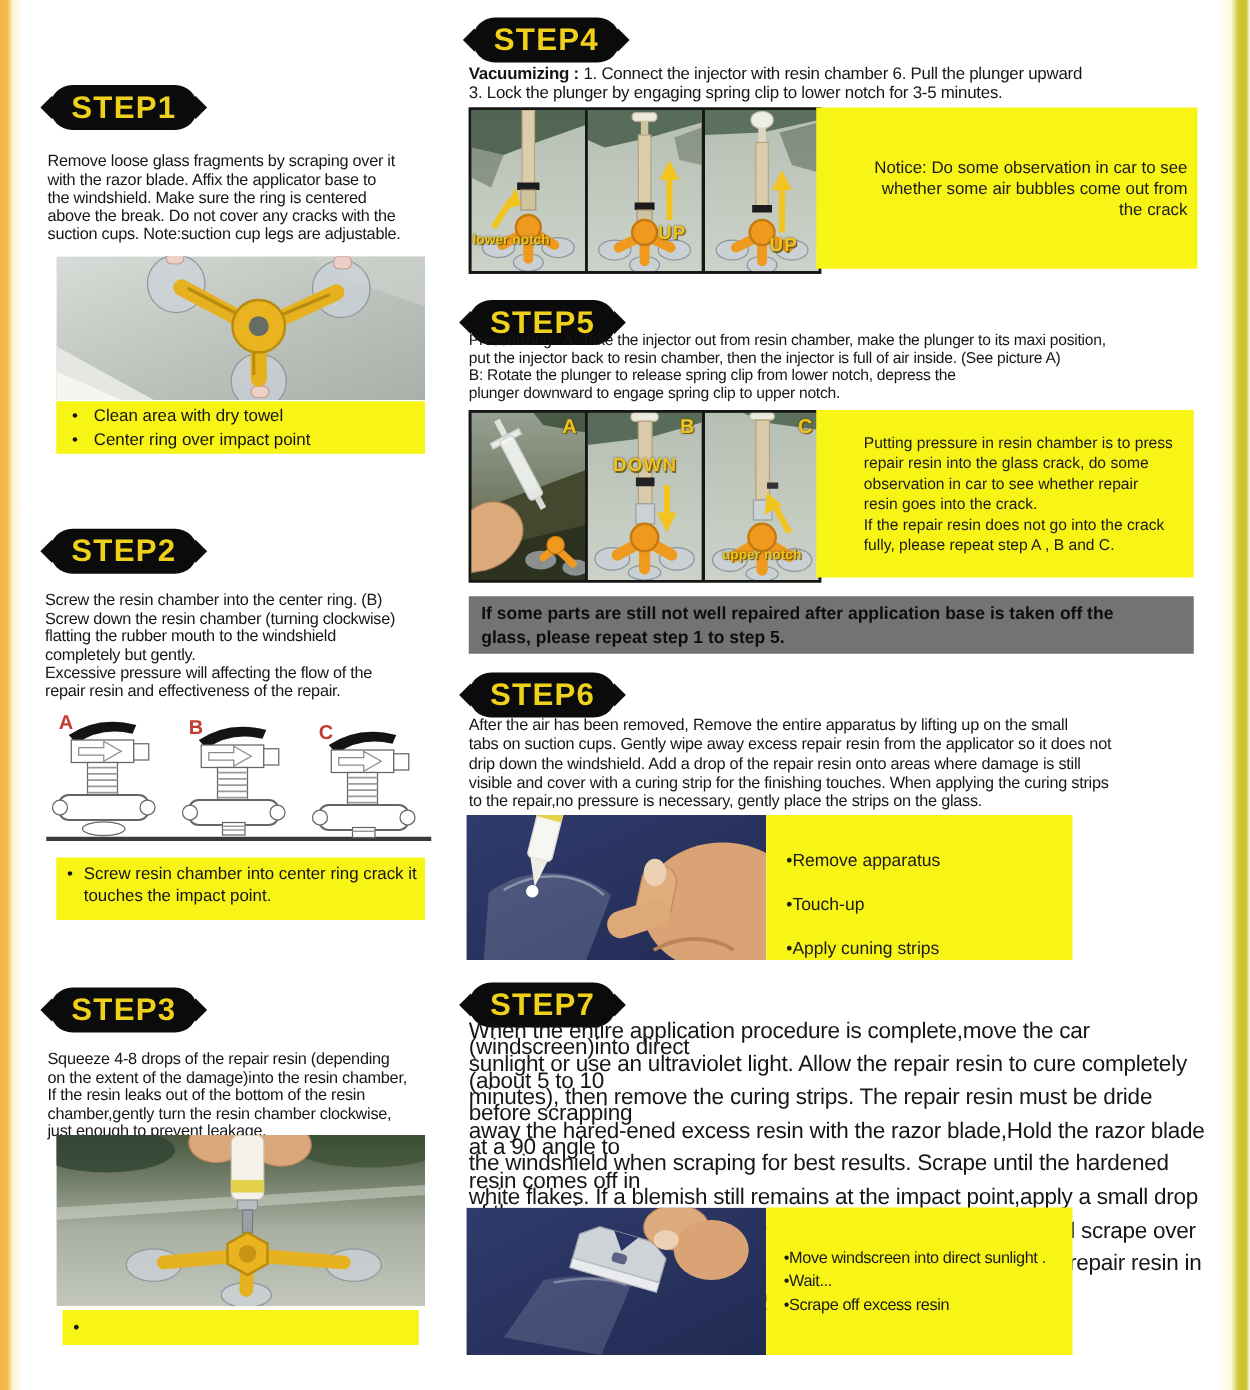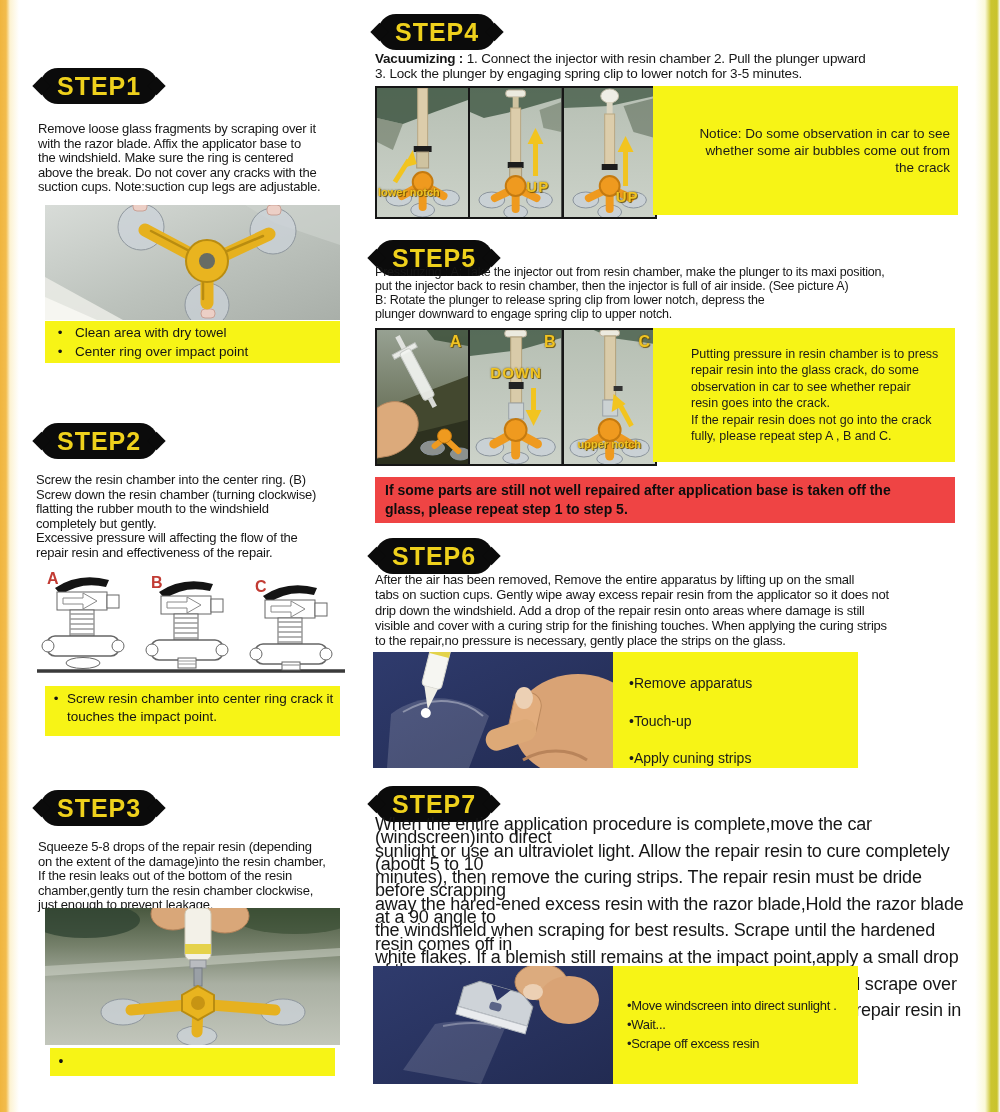--- a/index.html
+++ b/index.html
@@ -21,21 +21,21 @@
   .lt{font-size:13px;line-height:14.6px;}
   .rt{font-size:13.5px;line-height:15.2px;}
   .rt5{font-size:12.5px;line-height:14px;}
   .rt6{font-size:13px;line-height:15.3px;}
   .rt7{font-size:18px;line-height:13.3px;}
   .b{font-weight:700;}
   
   .ycap{position:absolute;background:#f7f416;color:#141414;}
   .cap-row{display:flex;align-items:flex-start;}
   .cap-dot{width:30px;text-align:center;flex:0 0 30px;}
-  .banner{position:absolute;background:#ef4444;color:#0d0d0d;font-weight:700;font-size:14px;line-height:19px;
+  .banner{position:absolute;background:#737373;color:#0d0d0d;font-weight:700;font-size:14px;line-height:19px;
     padding:4px 10px;white-space:pre-line;}
   .ybox{position:absolute;background:#f7f416;color:#1a1a1a;display:flex;flex-direction:column;justify-content:center;
     white-space:pre-line;}
   
   .pstrip{position:absolute;display:flex;background:#161616;border:2px solid #161616;gap:2px;}
   .panel{position:relative;flex:1 1 0;overflow:hidden;}
   .panel svg{display:block;width:100%;height:100%;}
   .photo{position:absolute;overflow:hidden;}
   .photo svg{display:block;width:100%;height:100%;}
   .plabel{position:absolute;color:#f0c322;font-weight:700;
@@ -153,21 +153,21 @@
   </div>
   <div class="ycap" style="left:45px;top:686px;width:295px;height:46px;font-size:13.5px;line-height:18px;padding-top:4px;">
     <div class="cap-row">
       <span class="cap-dot" style="width:22px;flex-basis:22px;">•</span>
       <span style="white-space:pre-line;">Screw resin chamber into center ring crack it
 touches the impact point.</span>
     </div>
   </div>
 
   <div class="badge" style="left:40px;top:790px;"><span>STEP3</span></div>
-  <div class="body-text lt" style="left:38px;top:840px;width:320px;">Squeeze 5-8 drops of the repair resin (depending
+  <div class="body-text lt" style="left:38px;top:840px;width:320px;">Squeeze 4-8 drops of the repair resin (depending
 on the extent of the damage)into the resin chamber,
 If the resin leaks out of the bottom of the resin
 chamber,gently turn the resin chamber clockwise,
 just enough to prevent leakage.</div>
 
   <div class="photo" style="left:45px;top:908px;width:295px;height:137px;">
     <svg viewBox="0 0 295 137" preserveAspectRatio="none">
       <defs>
         <linearGradient id="s3bg" x1="0" y1="0" x2="0" y2="1">
           <stop offset="0" stop-color="#49583f"></stop>
@@ -204,21 +204,21 @@
       </g>
     </svg>
   </div>
   <div class="ycap" style="left:50px;top:1048px;width:285px;height:28px;font-size:14px;line-height:26px;">
     <div class="cap-row">
       <span class="cap-dot" style="width:22px;flex-basis:22px;line-height:26px;">•</span>
     </div>
   </div>
 
   <div class="badge" style="left:378px;top:14px;"><span>STEP4</span></div>
-  <div class="body-text rt" style="left:375px;top:51px;width:590px;"><span class="b">Vacuumizing :</span><span>  1. Connect the injector with resin chamber  2. Pull the plunger upward</span><span style="display:block;">3. Lock the plunger by engaging spring clip to lower notch for 3-5 minutes.</span></div>
+  <div class="body-text rt" style="left:375px;top:51px;width:590px;"><span class="b">Vacuumizing :</span><span>  1. Connect the injector with resin chamber  6. Pull the plunger upward</span><span style="display:block;">3. Lock the plunger by engaging spring clip to lower notch for 3-5 minutes.</span></div>
 
   <div class="pstrip" style="left:375px;top:86px;width:278px;height:129px;">
     <div class="panel">
       <svg viewBox="0 0 92 129" preserveAspectRatio="none">
         <defs>
             <linearGradient id="p4a" x1="0" y1="0" x2="0" y2="1">
               <stop offset="0" stop-color="#b6bfb3"></stop>
               <stop offset="1" stop-color="#ccd2c9"></stop>
             </linearGradient>
           </defs>
@@ -450,21 +450,21 @@
       </g>
       <g>
         <ellipse cx="205" cy="74" rx="64" ry="52" fill="#d9a375"></ellipse>
         <rect x="138" y="40" width="28" height="48" rx="13" fill="#e2ad7d" stroke="#bd8a5e" transform="rotate(12 152 64)"></rect>
         <ellipse cx="151" cy="46" rx="9" ry="11" fill="#ecd0b4"></ellipse>
         <rect x="112" y="72" width="52" height="22" rx="11" fill="#dda977" transform="rotate(-18 138 83)"></rect>
         <path d="M150,108 C170,96 196,96 214,108" stroke="#b9845a" stroke-width="3" fill="none"></path>
       </g>
     </svg>
   </div>
-  <div class="ybox" style="left:613px;top:652px;width:245px;height:116px;padding:0 6px 0 16px;font-size:14px;line-height:19px;justify-content:space-between;padding-top:22px;box-sizing:border-box;">
+  <div class="ybox" style="left:613px;top:652px;width:245px;height:116px;padding:0 6px 0 16px;font-size:14px;line-height:19px;justify-content:flex-end;padding-top:22px;box-sizing:border-box;gap:16px;">
     <span>•Remove apparatus</span>
     <span>•Touch-up</span>
     <span>•Apply cuning strips</span>
   </div>
 
   <div class="badge" style="left:375px;top:786px;"><span>STEP7</span></div>
   <div class="body-text rt7" style="left:375px;top:818px;width:595px;">When the entire application procedure is complete,move the car (windscreen)into direct
 sunlight or use an ultraviolet light. Allow the repair resin to cure completely (about 5 to 10
 minutes), then remove the curing strips. The repair resin must be dride before scrapping
 away the hared-ened excess resin with the razor blade,Hold the razor blade at a 90 angle to

